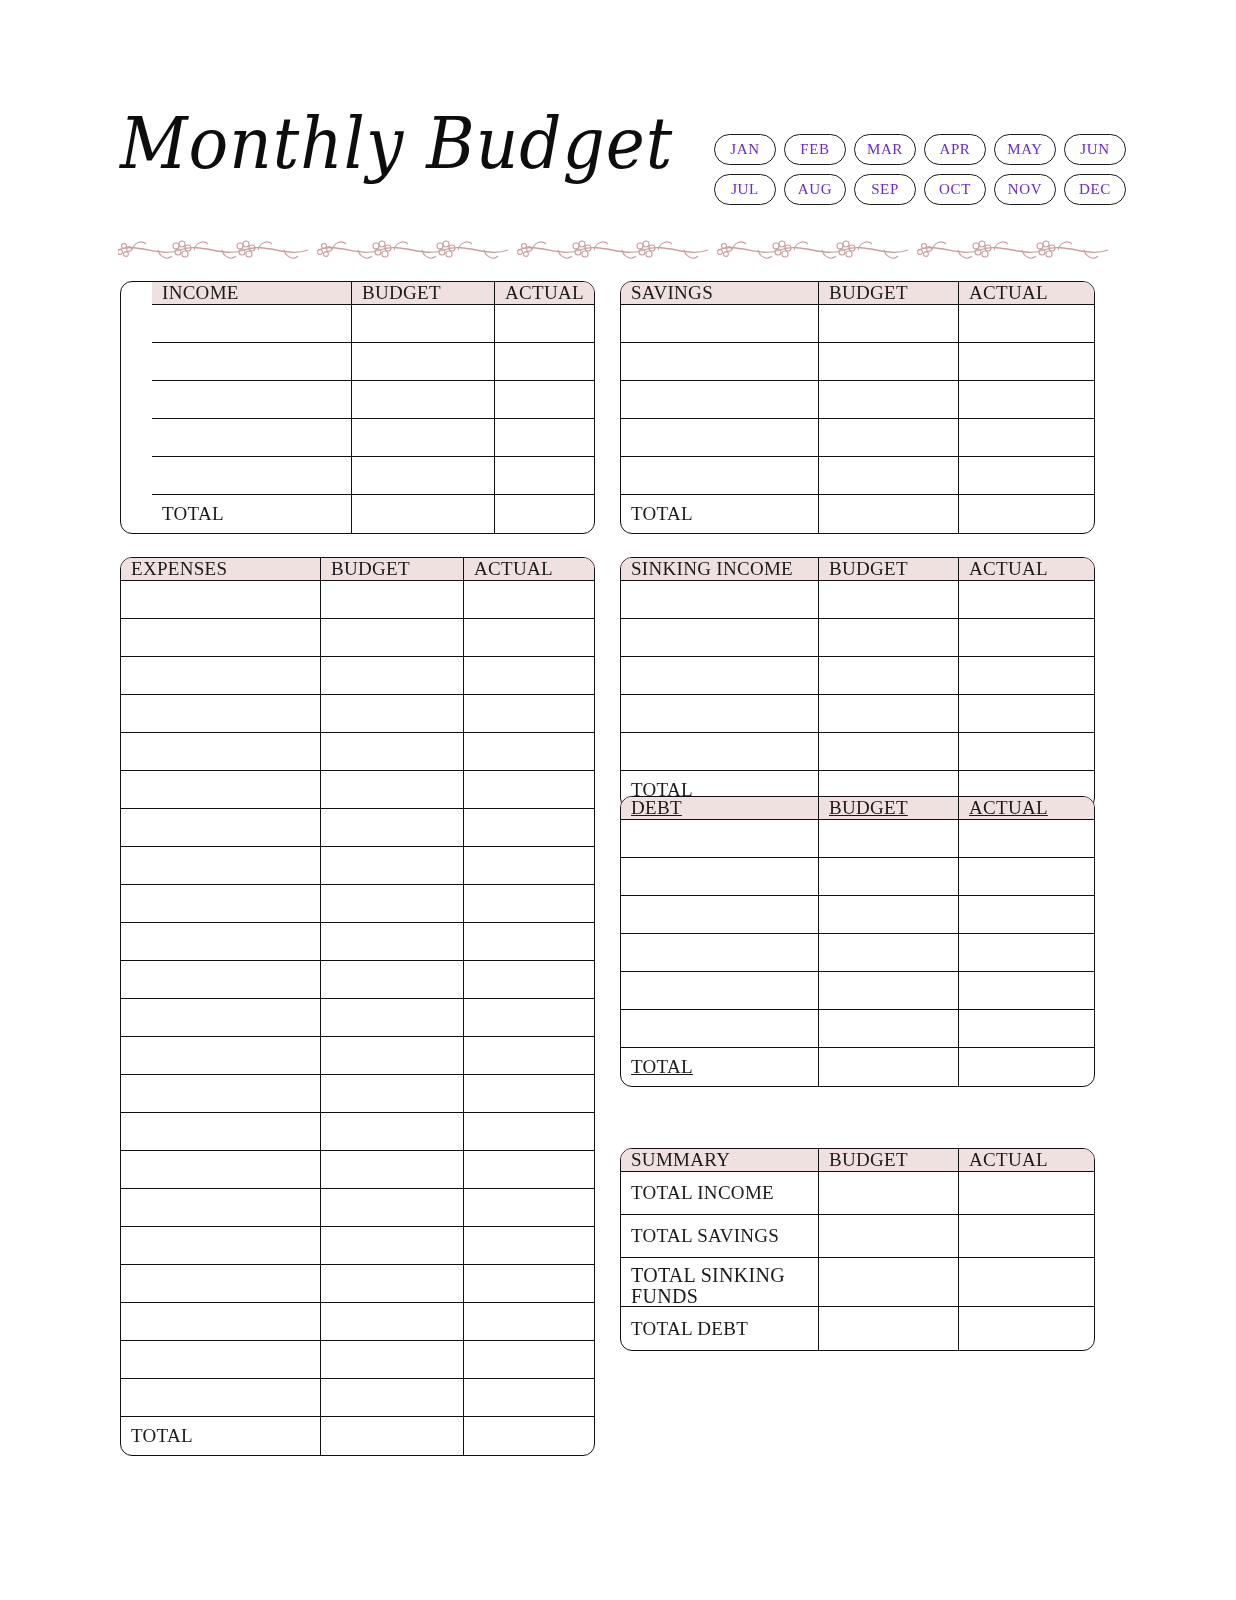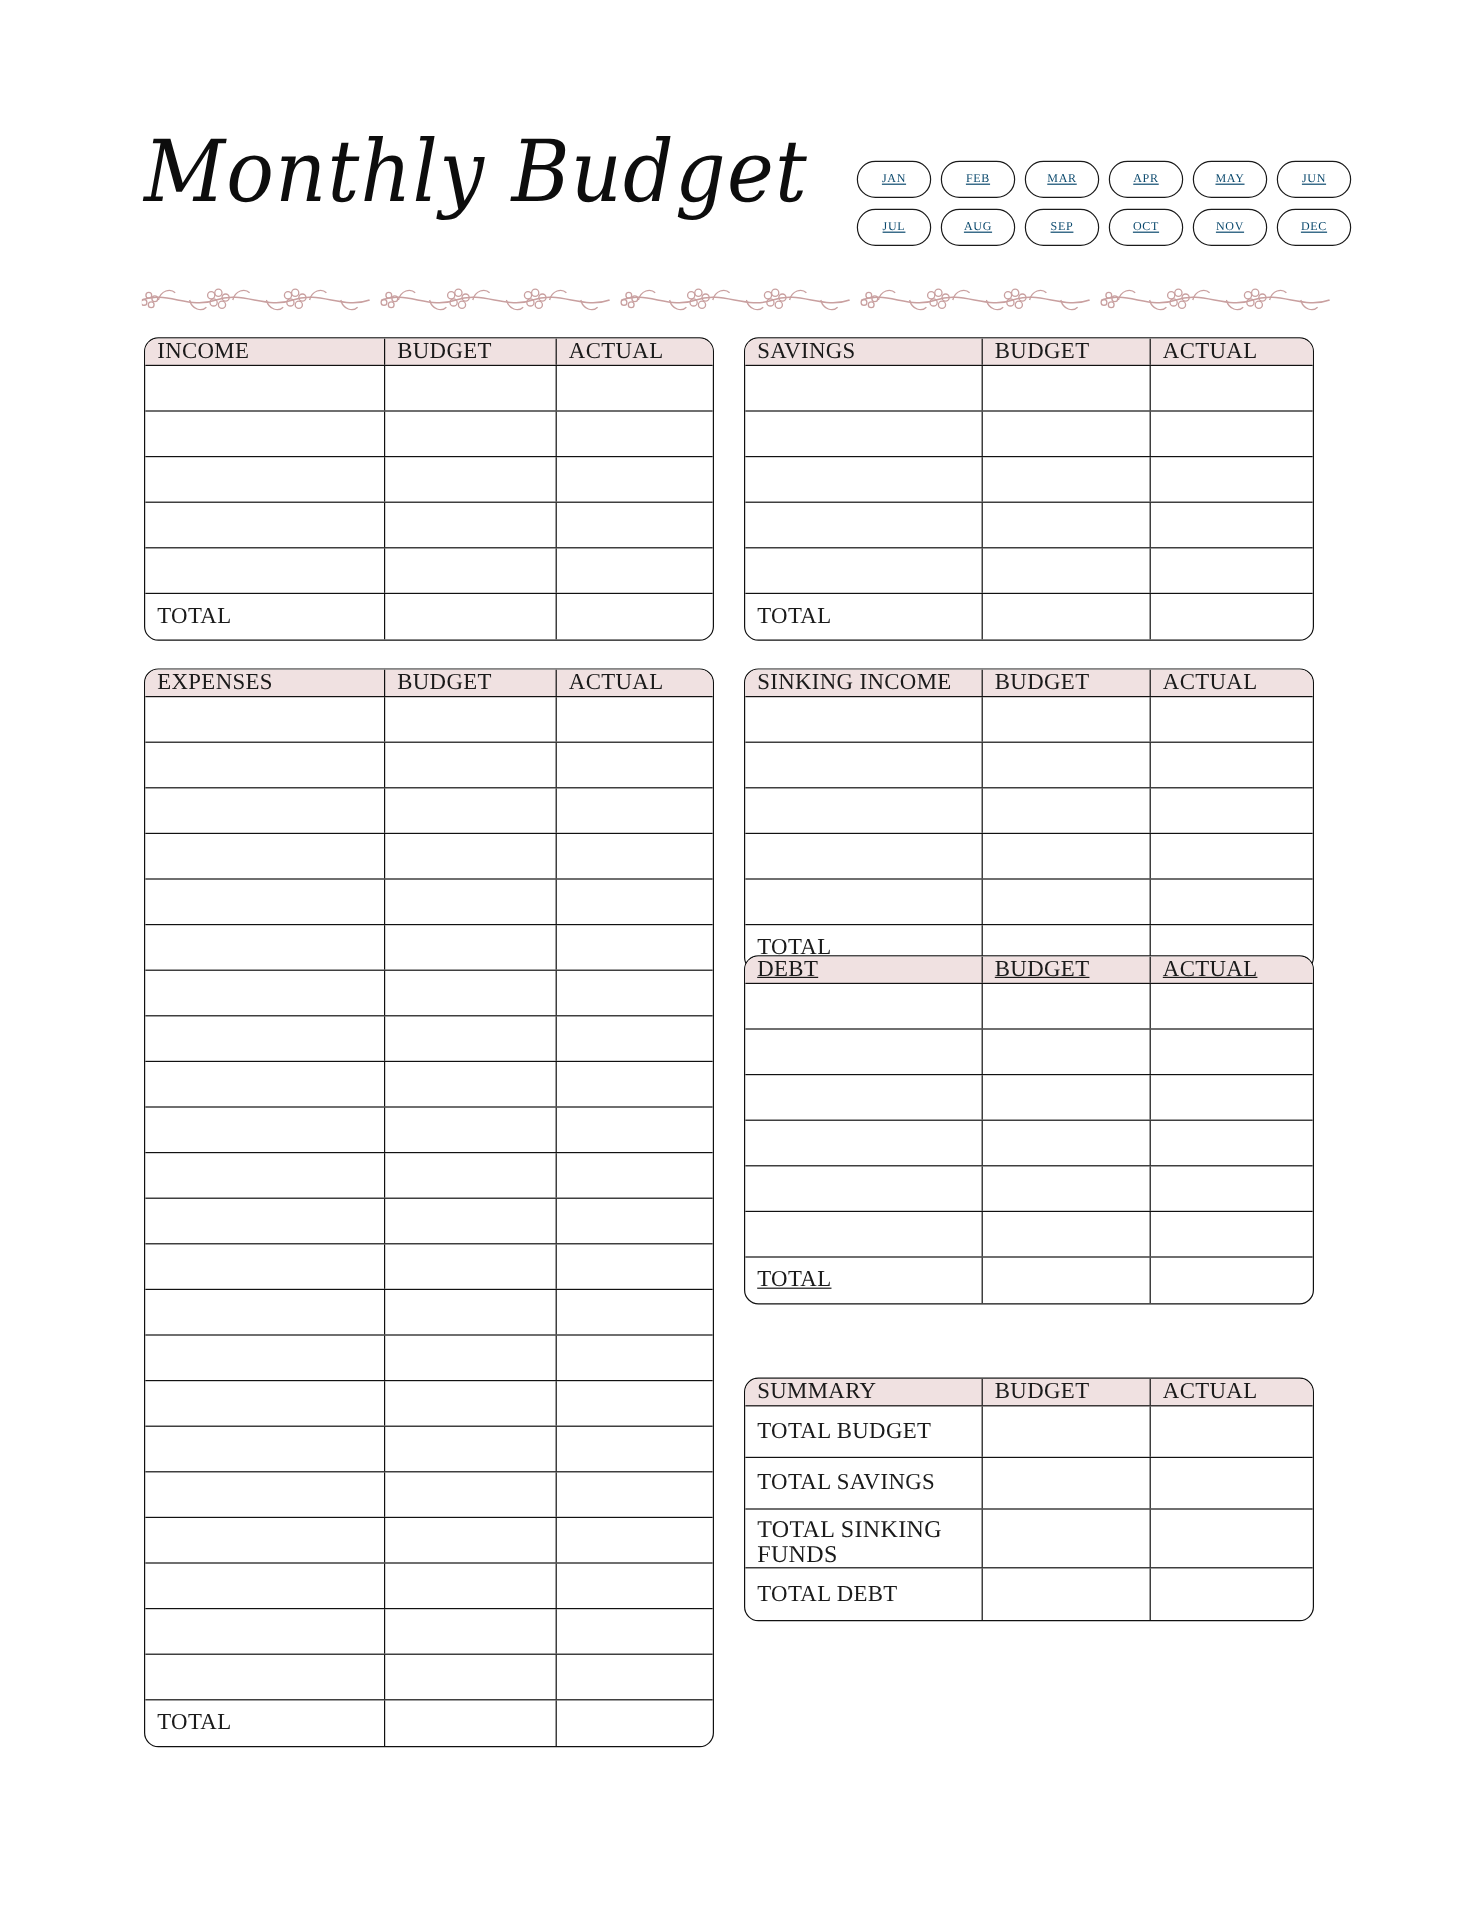--- a/index.html
+++ b/index.html
@@ -56,26 +56,25 @@
     justify-content: flex-end;
   }
   .month-chip {
     width: 62px;
     height: 31px;
     border: 1.4px solid #1a1a1a;
     border-radius: 16px;
     display: flex;
     align-items: center;
     justify-content: center;
-    font-size: 10px;
+    font-size: 15px;
     letter-spacing: 0.6px;
-    color: #0c4a6e;
+    color: #6d28d9;
     background: #fff;
     box-sizing: border-box;
-    text-decoration: underline;
   }
 
   
   .divider {
     position: absolute;
     top: 232px;
     left: 118px;
     width: 1000px;
     height: 36px;
     overflow: hidden;
@@ -115,21 +114,21 @@
   .c-budget { flex: 0 0 143px; }
   .c-actual { flex: 1 1 auto; }
   .thead .cell { font-size: 19px; }
   .sm { font-size: 20px; line-height: 1.05; }
 
   
   #income-table, #expenses-table {
     left: 120px;
     width: 475px;
   }
-  #income-table { top: 281px; }
+  #income-table { top: 281px; padding-left: 31px; }
   #expenses-table { top: 557px; }
 
   #savings-table, #sinking-table, #debt-table, #summary-table {
     left: 620px;
     width: 475px;
   }
   #savings-table { top: 281px; }
   #sinking-table { top: 557px; }
   #debt-table   { top: 796px; text-decoration: underline; }
   #summary-table{ top: 1148px; }
@@ -492,21 +491,21 @@
     </div>
   </div>
 
   <div class="table" id="summary-table">
     <div class="trow thead">
       <div class="cell c-label">SUMMARY</div>
       <div class="cell c-budget">BUDGET</div>
       <div class="cell c-actual">ACTUAL</div>
     </div>
     <div class="trow" style="height:43px">
-      <div class="cell c-label">TOTAL BUDGET</div>
+      <div class="cell c-label">TOTAL INCOME</div>
       <div class="cell c-budget"></div>
       <div class="cell c-actual"></div>
     </div>
     <div class="trow" style="height:43px">
       <div class="cell c-label">TOTAL SAVINGS</div>
       <div class="cell c-budget"></div>
       <div class="cell c-actual"></div>
     </div>
     <div class="trow" style="height:49px">
       <div class="cell c-label sm" style="display:block;padding-top:7px;">TOTAL SINKING FUNDS</div>

